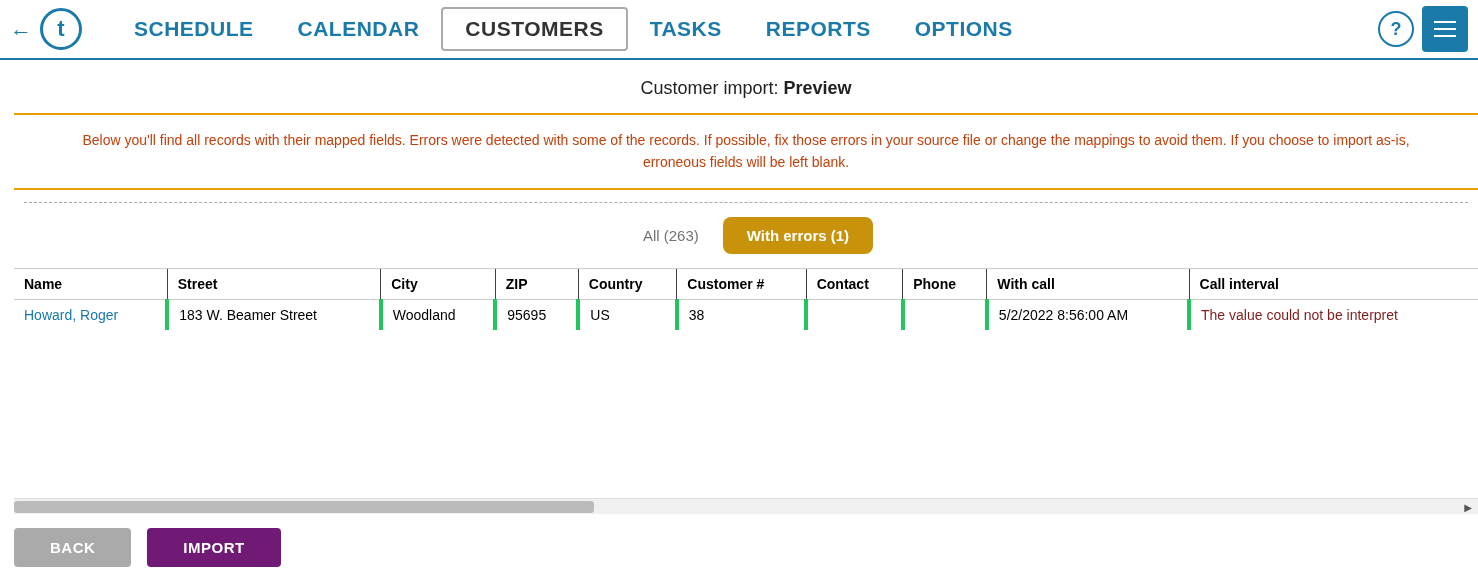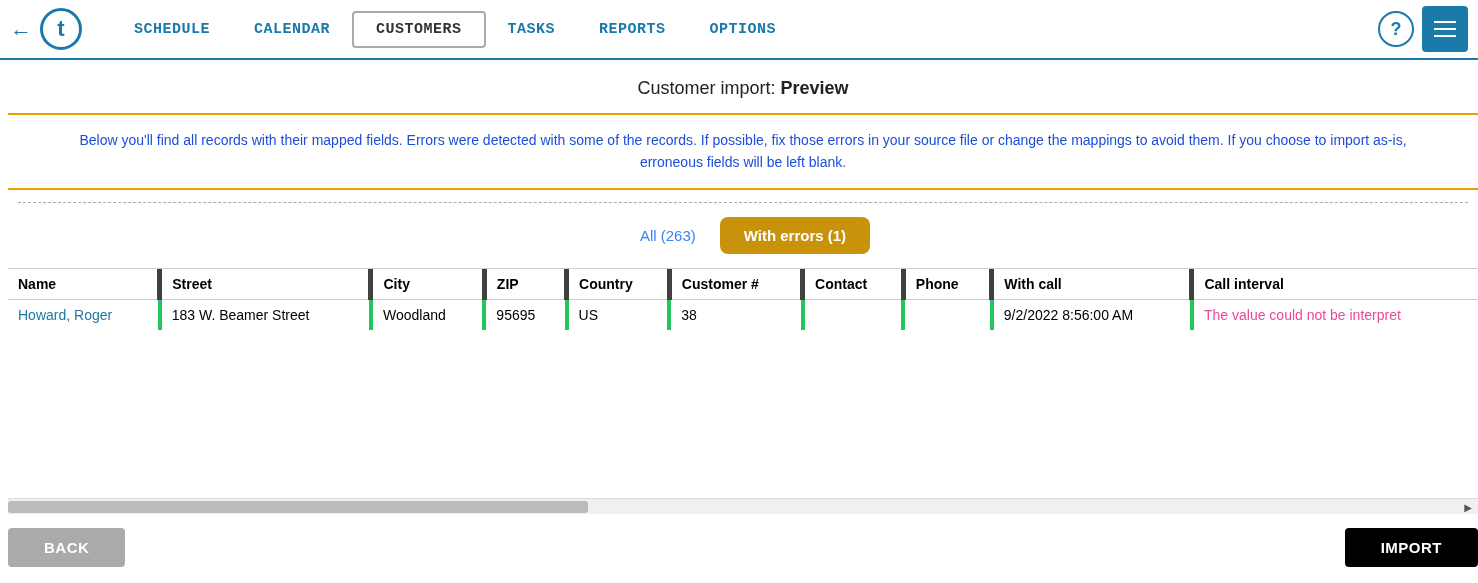--- a/index.html
+++ b/index.html
@@ -34,27 +34,26 @@
     .nav-links {
       display: flex;
       align-items: center;
       flex: 1;
       gap: 0;
     }
     .nav-link {
       padding: 8px 22px;
       color: #1a7aaa;
       text-decoration: none;
-      font-size: 15px;
+      font-size: 21px;
       font-weight: 600;
       letter-spacing: 0.5px;
       cursor: pointer;
       border: none;
       background: none;
-      font-family: Liberation Mono, monospace;
     }
     .nav-link.active {
       border: 2px solid #aaa;
       border-radius: 4px;
       color: #333;
       font-weight: 700;
     }
     .nav-right {
       display: flex;
       align-items: center;
@@ -75,21 +74,21 @@
       display: flex; flex-direction: column; align-items: center; justify-content: center;
       gap: 5px;
       cursor: pointer;
     }
     .nav-menu-btn span {
       width: 22px; height: 2px; background: #fff; display: block;
     }
 
     
     .main-content {
-      padding: 18px 0 0 8px;
+      padding: 18px 0 0 14px;
       display: flex;
       flex-direction: column;
       height: calc(583px - 60px);
     }
 
     .page-title {
       text-align: center;
       font-size: 18px;
       font-weight: normal;
       margin-bottom: 14px;
@@ -100,21 +99,21 @@
     
     .section-border-top {
       border-top: 2px solid #e8a000;
       border-bottom: 2px solid #e8a000;
       padding: 0;
       margin: 0 0 12px 0;
     }
 
     .info-text {
       text-align: center;
-      color: #1d4ed8;
+      color: #c2410c;
       font-size: 14px;
       line-height: 1.6;
       padding: 14px 40px;
     }
 
     
     .dotted-sep {
       border: none;
       border-top: 1px dashed #aaa;
       margin: 0 10px 14px 10px;
@@ -124,21 +123,21 @@
     .tabs-row {
       display: flex;
       align-items: center;
       justify-content: center;
       gap: 0;
       margin-bottom: 14px;
     }
     .tab-all {
       padding: 10px 24px;
       font-size: 15px;
-      color: #3b82f6;
+      color: #737373;
       background: none;
       border: none;
       cursor: pointer;
     }
     .tab-errors {
       padding: 10px 24px;
       font-size: 15px;
       color: #fff;
       background: #c8930a;
       border: none;
@@ -157,36 +156,36 @@
     table {
       border-collapse: collapse;
       width: max-content;
       min-width: 100%;
     }
     thead tr th {
       text-align: left;
       padding: 7px 10px;
       font-weight: bold;
       font-size: 14px;
-      border-right: 5px solid #404040;
+      border-right: 1px solid #404040;
       border-bottom: 1px solid #ccc;
       white-space: nowrap;
       background: #fff;
     }
     thead tr th:last-child { border-right: none; }
     tbody tr td {
       padding: 7px 10px;
       font-size: 14px;
       border-right: 4px solid #22c55e;
       white-space: nowrap;
       vertical-align: middle;
     }
     tbody tr td:last-child { border-right: none; }
     tbody tr td:first-child { color: #1a7aaa; }
-    .error-text { color: #ec4899; }
+    .error-text { color: #7f1d1d; }
 
     
     .scroll-area {
       height: 16px;
       background: #f0f0f0;
       border-top: 1px solid #ddd;
       position: relative;
       margin-top: 4px;
     }
     .scroll-thumb {
@@ -205,40 +204,40 @@
       width: 16px;
       height: 16px;
       display: flex; align-items: center; justify-content: center;
       font-size: 10px;
       color: #555;
     }
 
     
     .bottom-buttons {
       display: flex;
-      justify-content: space-between;
+      justify-content: flex-start;
       gap: 16px;
       padding: 14px 0 16px 0;
     }
     .btn-back {
       padding: 11px 36px;
       font-size: 15px;
       font-weight: 600;
       background: #aaa;
       color: #fff;
       border: none;
       border-radius: 4px;
       cursor: pointer;
       letter-spacing: 0.5px;
     }
     .btn-import {
       padding: 11px 36px;
       font-size: 15px;
       font-weight: 600;
-      background: #000000;
+      background: #701a75;
       color: #fff;
       border: none;
       border-radius: 4px;
       cursor: pointer;
       letter-spacing: 0.5px;
     }
   </style>
 </head>
 <body>
 
@@ -303,21 +302,21 @@
       <tbody>
         <tr class="table-row">
           <td>Howard, Roger</td>
           <td>183 W. Beamer Street</td>
           <td>Woodland</td>
           <td>95695</td>
           <td>US</td>
           <td>38</td>
           <td></td>
           <td></td>
-          <td>9/2/2022 8:56:00 AM</td>
+          <td>5/2/2022 8:56:00 AM</td>
           <td class="error-text">The value could not be interpret</td>
         </tr>
       </tbody>
     </table>
   </div>
 
   <div class="scroll-area">
     <div class="scroll-thumb"></div>
     <div class="scroll-right-arrow">▶</div>
   </div>

